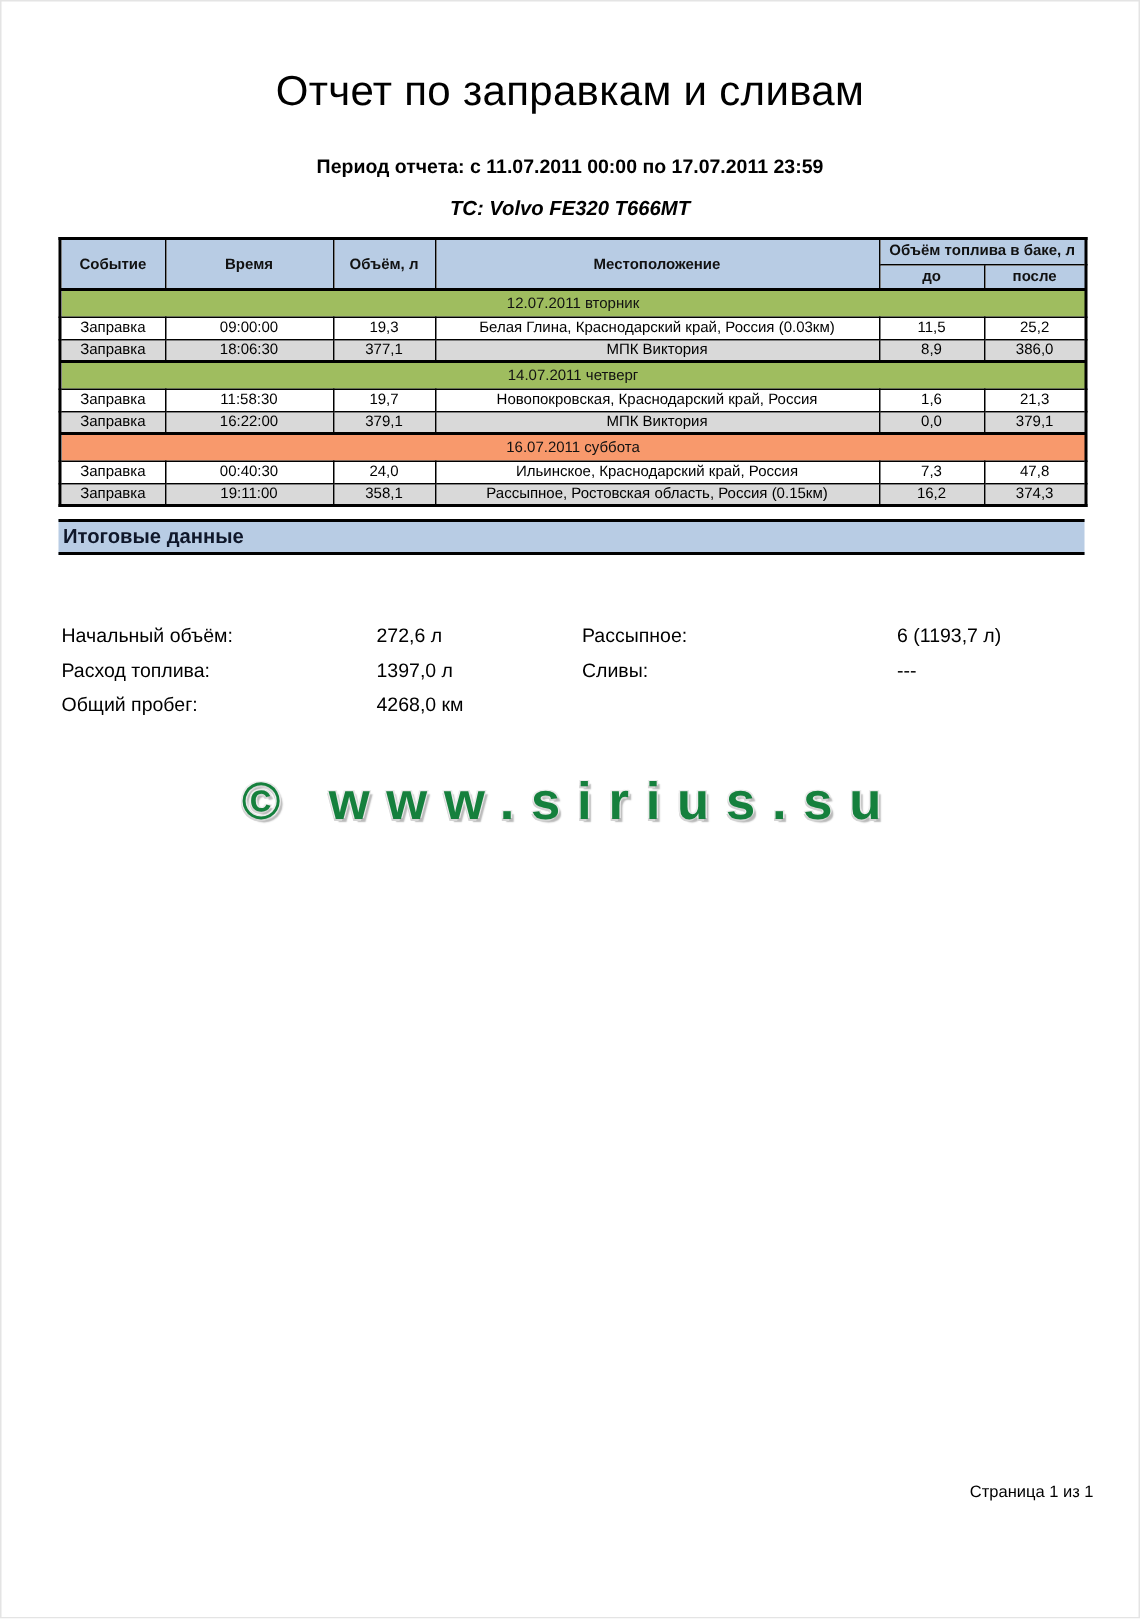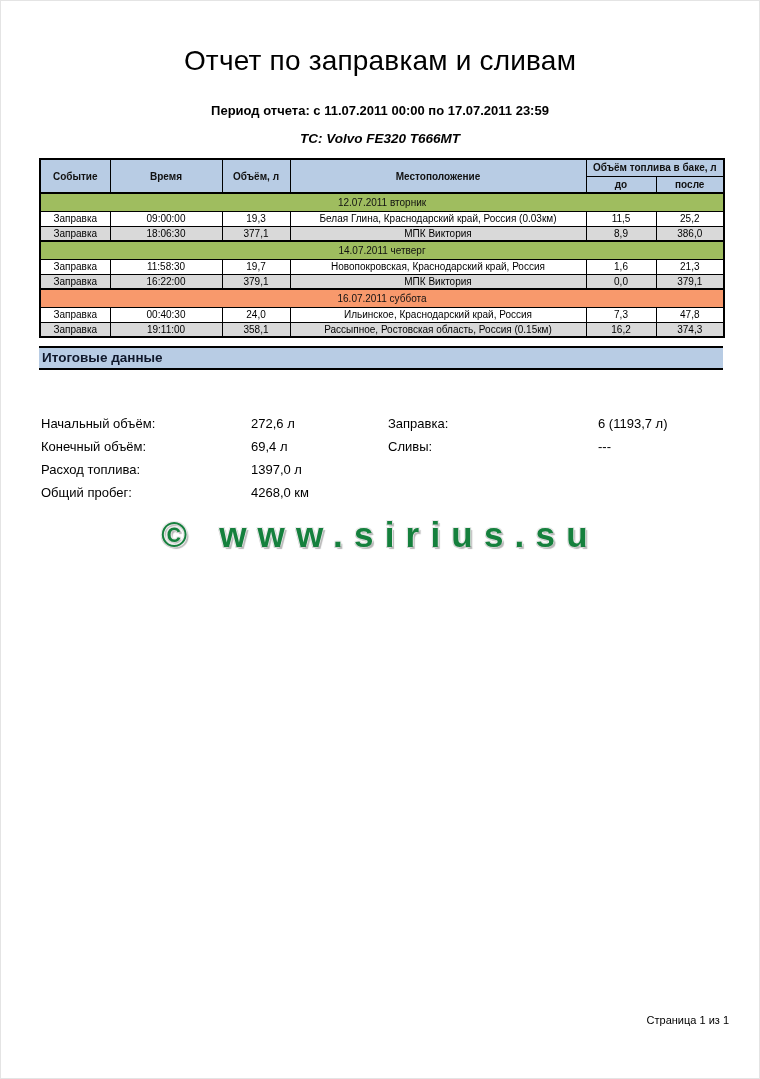--- a/index.html
+++ b/index.html
@@ -105,21 +105,21 @@
     color: #15803d;
     text-shadow:
       -1px -1px 0 #ececec,
        1px -1px 0 #e6e6e6,
       -1px  1px 0 #d4d4d4,
        2px  2px 1px #b9b9b9;
     white-space: nowrap;
   }
   .page-footer {
     position: absolute;
-    top: 1013px;
+    top: 988px;
     right: 30px;
     font-size: 11px;
     color: #000;
   }
 </style>
 </head>
 <body>
 
 <div class="page">
 
@@ -212,35 +212,31 @@
 
   <div class="totals-bar">Итоговые данные</div>
 
   <div class="summary">
     <div class="sum-col left">
         <div class="sum-row">
           <span class="lbl">Начальный объём:</span>
           <span class="val">272,6 л</span>
         </div>
         <div class="sum-row">
-          <span class="lbl">Конечный объём:</span>
-          <span class="val">69,4 л</span>
-        </div>
-        <div class="sum-row">
           <span class="lbl">Расход топлива:</span>
           <span class="val">1397,0 л</span>
         </div>
         <div class="sum-row">
           <span class="lbl">Общий пробег:</span>
           <span class="val">4268,0 км</span>
         </div>
       </div>
     <div class="sum-col right">
         <div class="sum-row">
-          <span class="lbl">Заправка:</span>
+          <span class="lbl">Рассыпное:</span>
           <span class="val">6 (1193,7 л)</span>
         </div>
         <div class="sum-row">
           <span class="lbl">Сливы:</span>
           <span class="val">---</span>
         </div>
       </div>
   </div>
 
   <div class="watermark">© www.sirius.su</div>

